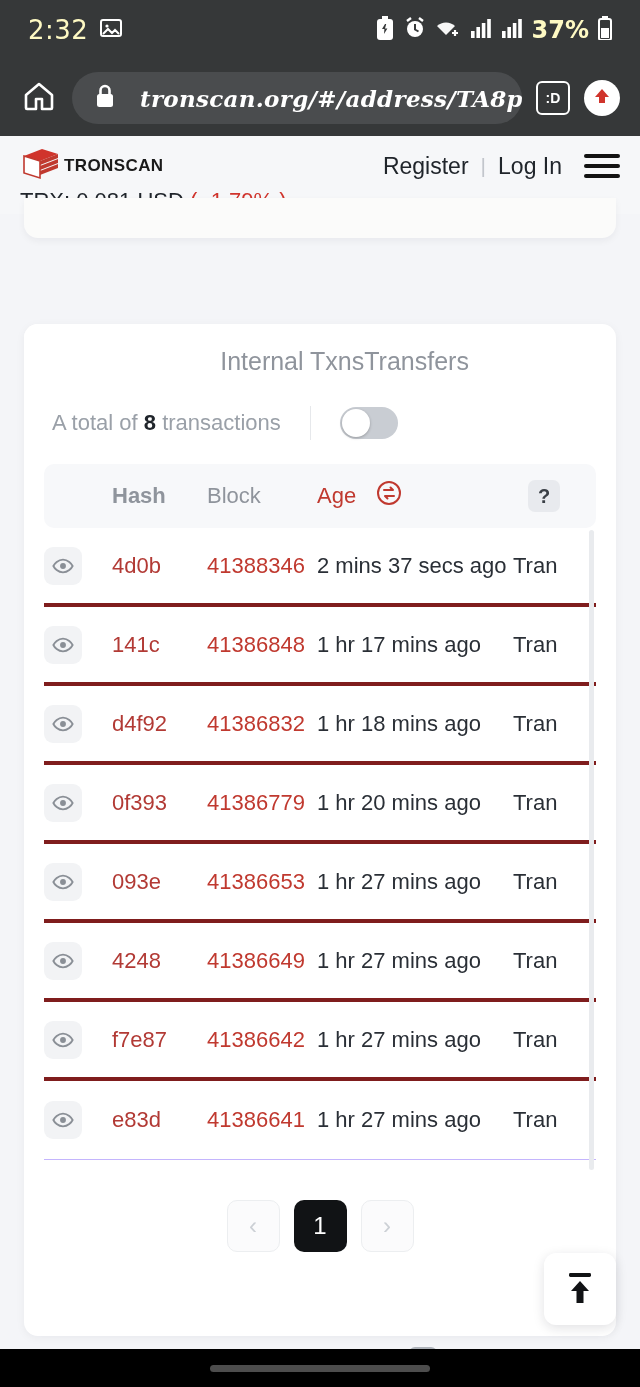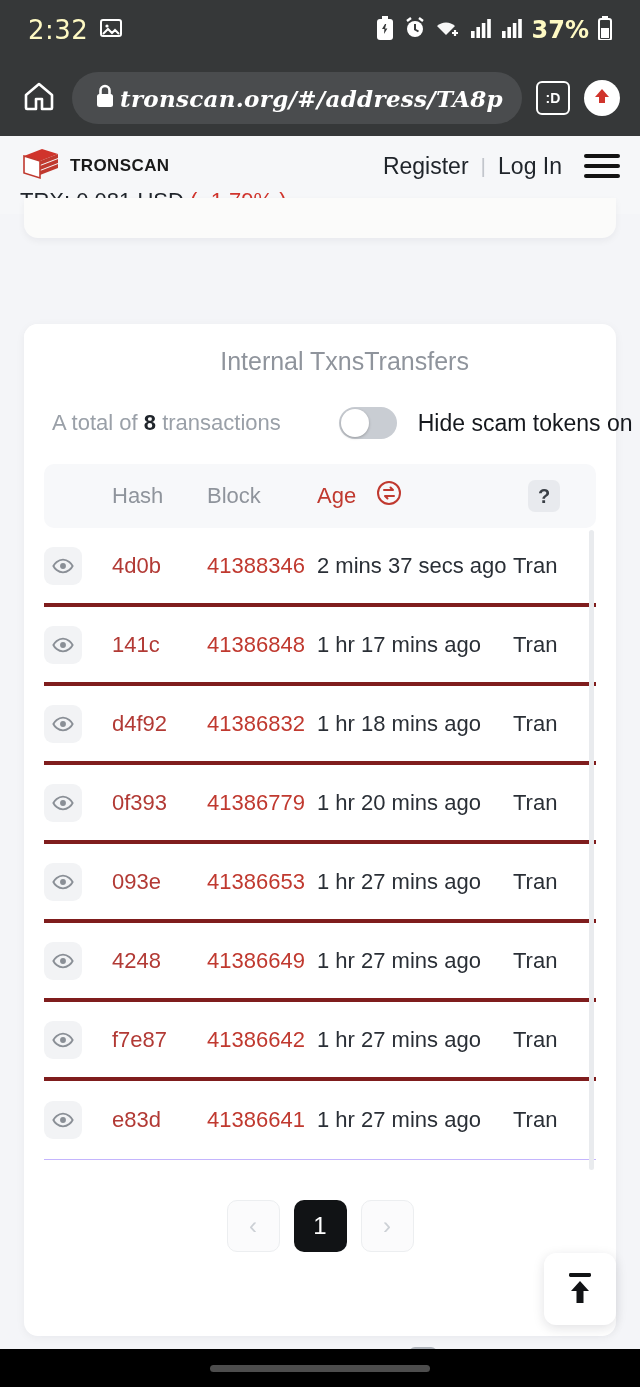--- a/index.html
+++ b/index.html
@@ -28,21 +28,21 @@
 
   
   .browserbar {
     height: 76px; background: #363839;
     display: flex; align-items: center; gap: 14px;
     padding: 0 20px;
   }
   .omnibox {
     flex: 1; height: 52px; background: #4a4c4e;
     border-radius: 26px; display: flex; align-items: center;
-    gap: 4px; padding: 0 22px; overflow: hidden;
+    gap: 24px; padding: 0 22px; overflow: hidden;
   }
   .url-text {
     color: #fff; font-size: 23px; white-space: nowrap;
     font-family: "DejaVu Serif", serif;
     font-style: italic; font-weight: 700; letter-spacing: .3px;
   }
   .tabbtn {
     width: 34px; height: 34px; border: 2.5px solid #ffffff;
     border-radius: 6px; display: flex; align-items: center;
     justify-content: center; color: #fff; font-size: 14px;
@@ -53,21 +53,21 @@
     background: #ffffff; display: flex; align-items: center;
     justify-content: center; flex: none;
   }
 
   
   .siteheader {
     background: #f6f7f9; padding: 10px 20px 14px 20px;
     height: 78px;
   }
   .sh-row { display: flex; align-items: center; }
-  .brand { display: flex; align-items: center; gap: 8px; }
+  .brand { display: flex; align-items: center; gap: 2px; }
   .brand-name {
     font-size: 17px; font-weight: 700; color: #1a1a1a;
     letter-spacing: .4px;
   }
   .sh-actions {
     margin-left: auto; display: flex; align-items: center; gap: 12px;
   }
   .authlink { font-size: 23px; color: #20252b; }
   .authsep { color: #c2c6cc; font-size: 21px; }
   .hamburger { display: flex; flex-direction: column; gap: 6px; margin-left: 10px; }
@@ -137,21 +137,21 @@
   .tablewrap {
     position: relative; margin: 10px 20px 0 20px;
     height: 710px; overflow: hidden;
   }
   .thead {
     display: flex; align-items: center; height: 64px;
     background: #f7f8fa; border-radius: 10px;
     font-size: 22px; color: #8f949c;
   }
   .th-eye { width: 68px; flex: none; }
-  .th-hash { width: 95px; flex: none; }
+  .th-hash { width: 95px; flex: none; font-weight: bold; }
   .th-block { width: 110px; flex: none; }
   .th-age { width: 196px; flex: none; color: #c0392f; display: flex; align-items: center; gap: 20px; }
   .th-q { width: 62px; flex: none; display: flex; justify-content: center; }
   .qbadge {
     width: 32px; height: 32px; border-radius: 7px; background: #e8eaee;
     color: #3a3f46; font-size: 20px; font-weight: 600;
     display: flex; align-items: center; justify-content: center;
   }
   .th-type { flex: none; width: 100px; color: #8f949c; }
 
@@ -363,21 +363,20 @@
       <div class="filterrow">
         <div class="total">
           <span>A total of</span>
           <b>8</b>
           <span>transactions</span>
         </div>
         <div class="vsep"></div>
         <div class="switch">
           <div class="knob"></div>
         </div>
-        <div class="switchlabel">Hide scam tokens on</div>
       </div>
 
       <div class="tablewrap">
 
         <div class="thead">
           <div class="th-eye"></div>
           <div class="th-hash">Hash</div>
           <div class="th-block">Block</div>
           <div class="th-age">
             <span>Age</span>

